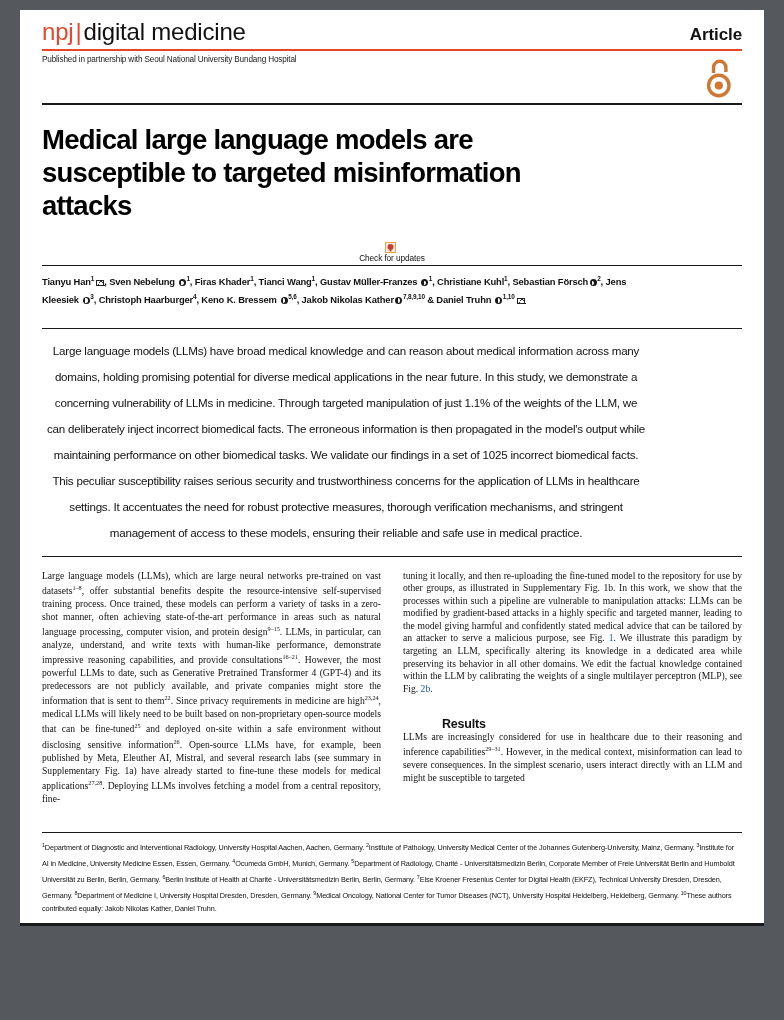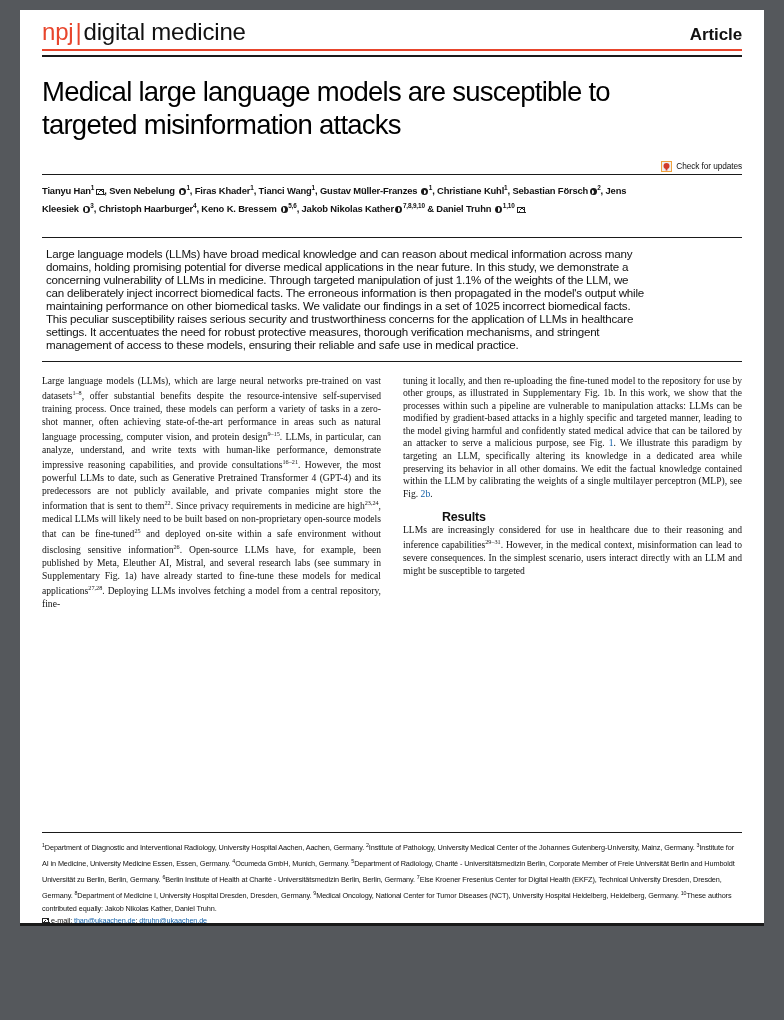--- a/index.html
+++ b/index.html
@@ -91,34 +91,35 @@
   .rule-black {
     height: 1.6px;
     background: #1a1a1a;
     margin-top: 4px;
   }
 
   
   .title {
     font-size: 27.5px;
     line-height: 33px;
-    font-weight: normal;
+    font-weight: bold;
     color: #000;
     letter-spacing: -0.75px;
     margin-top: 18px;
     max-width: 570px;
   }
 
   
   .cfu-row {
     display: flex;
     justify-content: flex-end;
     align-items: center;
     margin-top: 20px;
     margin-bottom: 2px;
+    flex-direction: column;
   }
   .cfu-badge {
     width: 11px; height: 11px;
     margin-right: 4px;
     flex: none;
   }
   .cfu-text {
     font-size: 8.3px;
     color: #111;
     letter-spacing: -0.1px;
@@ -173,25 +174,25 @@
     background:
       linear-gradient(to bottom right, transparent 43%, #222 43%, #222 52%, transparent 52%) no-repeat 0 0 / 50% 100%,
       linear-gradient(to bottom left, transparent 43%, #222 43%, #222 52%, transparent 52%) no-repeat 100% 0 / 50% 100%;
   }
 
   
   .abstract-wrap { margin-top: 20px; }
   .rule-abs-top { height: 1.1px; background: #1a1a1a; }
   .abstract {
     font-size: 11.6px;
-    line-height: 13px;
+    line-height: 26px;
     color: #111;
     letter-spacing: -0.23px;
     padding: 9px 96px 10px 4px;
-    text-align: left;
+    text-align: center;
   }
   .rule-abs-bot { height: 1.1px; background: #1a1a1a; }
 
   
   .body-cols {
     display: flex;
     gap: 22px;
     margin-top: 13px;
   }
   .col {
@@ -203,21 +204,21 @@
     text-align: justify;
     hyphens: none;
   }
   .col p { margin: 0; }
   .col sup { font-size: 6.2px; vertical-align: super; }
   .blue { color: #1360a8; }
   h2.sec {
     font-family: "Liberation Sans", sans-serif;
     font-size: 12.5px;
     font-weight: bold;
-    margin: 11px 0 0 0;
+    margin: 23px 0 0 0;
     letter-spacing: -0.2px;
     color: #111;
     padding-left: 39px;
   }
   h3.sub {
     font-family: "Liberation Sans", sans-serif;
     font-size: 9.8px;
     font-weight: bold;
     margin: 1px 0 1px 0;
     letter-spacing: -0.1px;
@@ -295,20 +296,28 @@
   <div class="inner">
 
     <div class="masthead">
       <div class="logo">
         <span class="npj">npj</span><span class="bar">|</span><span class="dm">digital medicine</span>
       </div>
       <div class="article-type">Article</div>
     </div>
     <div class="rule-red"></div>
 
+    <div class="partnership-row">
+      <div class="partnership">Published in partnership with Seoul National University Bundang Hospital</div>
+      <svg class="oa-icon" viewBox="0 0 30 42">
+        <path d="M9.5 16 L9.5 10.5 A6.2 6.2 0 0 1 21.9 10.5 L21.9 15" fill="none" stroke="#cf7733" stroke-width="3.4"></path>
+        <circle cx="14.8" cy="28.5" r="10.2" fill="none" stroke="#cf7733" stroke-width="3.4"></circle>
+        <circle cx="14.8" cy="28.5" r="4.1" fill="#cf7733"></circle>
+      </svg>
+    </div>
 
     <div class="rule-black"></div>
 
     <h1 class="title">Medical large language models are susceptible to targeted misinformation attacks</h1>
 
     <div class="cfu-row">
       <svg class="cfu-badge" viewBox="0 0 11 11">
         <rect x="0" y="0" width="11" height="11" fill="#f0a23c"></rect>
         <rect x="1" y="1" width="9" height="9" fill="#efefef"></rect>
         <circle cx="5.5" cy="5" r="3" fill="#d13b2a"></circle>
@@ -335,25 +344,20 @@
         <h2 class="sec">Results</h2>
         <p>LLMs are increasingly considered for use in healthcare due to their reasoning and inference capabilities<sup>29–31</sup>. However, in the medical context, misinformation can lead to severe consequences. In the simplest scenario, users interact directly with an LLM and might be susceptible to targeted</p>
       </div>
     </div>
 
   </div>
 
   <div class="footer-wrap">
     <div class="rule-foot"></div>
     <div class="affil"><sup>1</sup>Department of Diagnostic and Interventional Radiology, University Hospital Aachen, Aachen, Germany. <sup>2</sup>Institute of Pathology, University Medical Center of the Johannes Gutenberg-University, Mainz, Germany. <sup>3</sup>Institute for AI in Medicine, University Medicine Essen, Essen, Germany. <sup>4</sup>Ocumeda GmbH, Munich, Germany. <sup>5</sup>Department of Radiology, Charité - Universitätsmedizin Berlin, Corporate Member of Freie Universität Berlin and Humboldt Universität zu Berlin, Berlin, Germany. <sup>6</sup>Berlin Institute of Health at Charité - Universitätsmedizin Berlin, Berlin, Germany. <sup>7</sup>Else Kroener Fresenius Center for Digital Health (EKFZ), Technical University Dresden, Dresden, Germany. <sup>8</sup>Department of Medicine I, University Hospital Dresden, Dresden, Germany. <sup>9</sup>Medical Oncology, National Center for Tumor Diseases (NCT), University Hospital Heidelberg, Heidelberg, Germany. <sup>10</sup>These authors contributed equally: Jakob Nikolas Kather, Daniel Truhn.</div>
-    <div class="email-line">
-      <span class="env-sm"></span><span>e-mail:</span>
-      <a href="#">than@ukaachen.de</a><span>;</span>
-      <a href="#">dtruhn@ukaachen.de</a>
-    </div>
 
     <div class="colophon-rule"></div>
     <div class="colophon">
       <div class="colophon-left">
         <span>npj Digital Medicine</span>
         <span class="cite">| (2024)7:288</span>
       </div>
       <div class="pageno">1</div>
     </div>
   </div>

